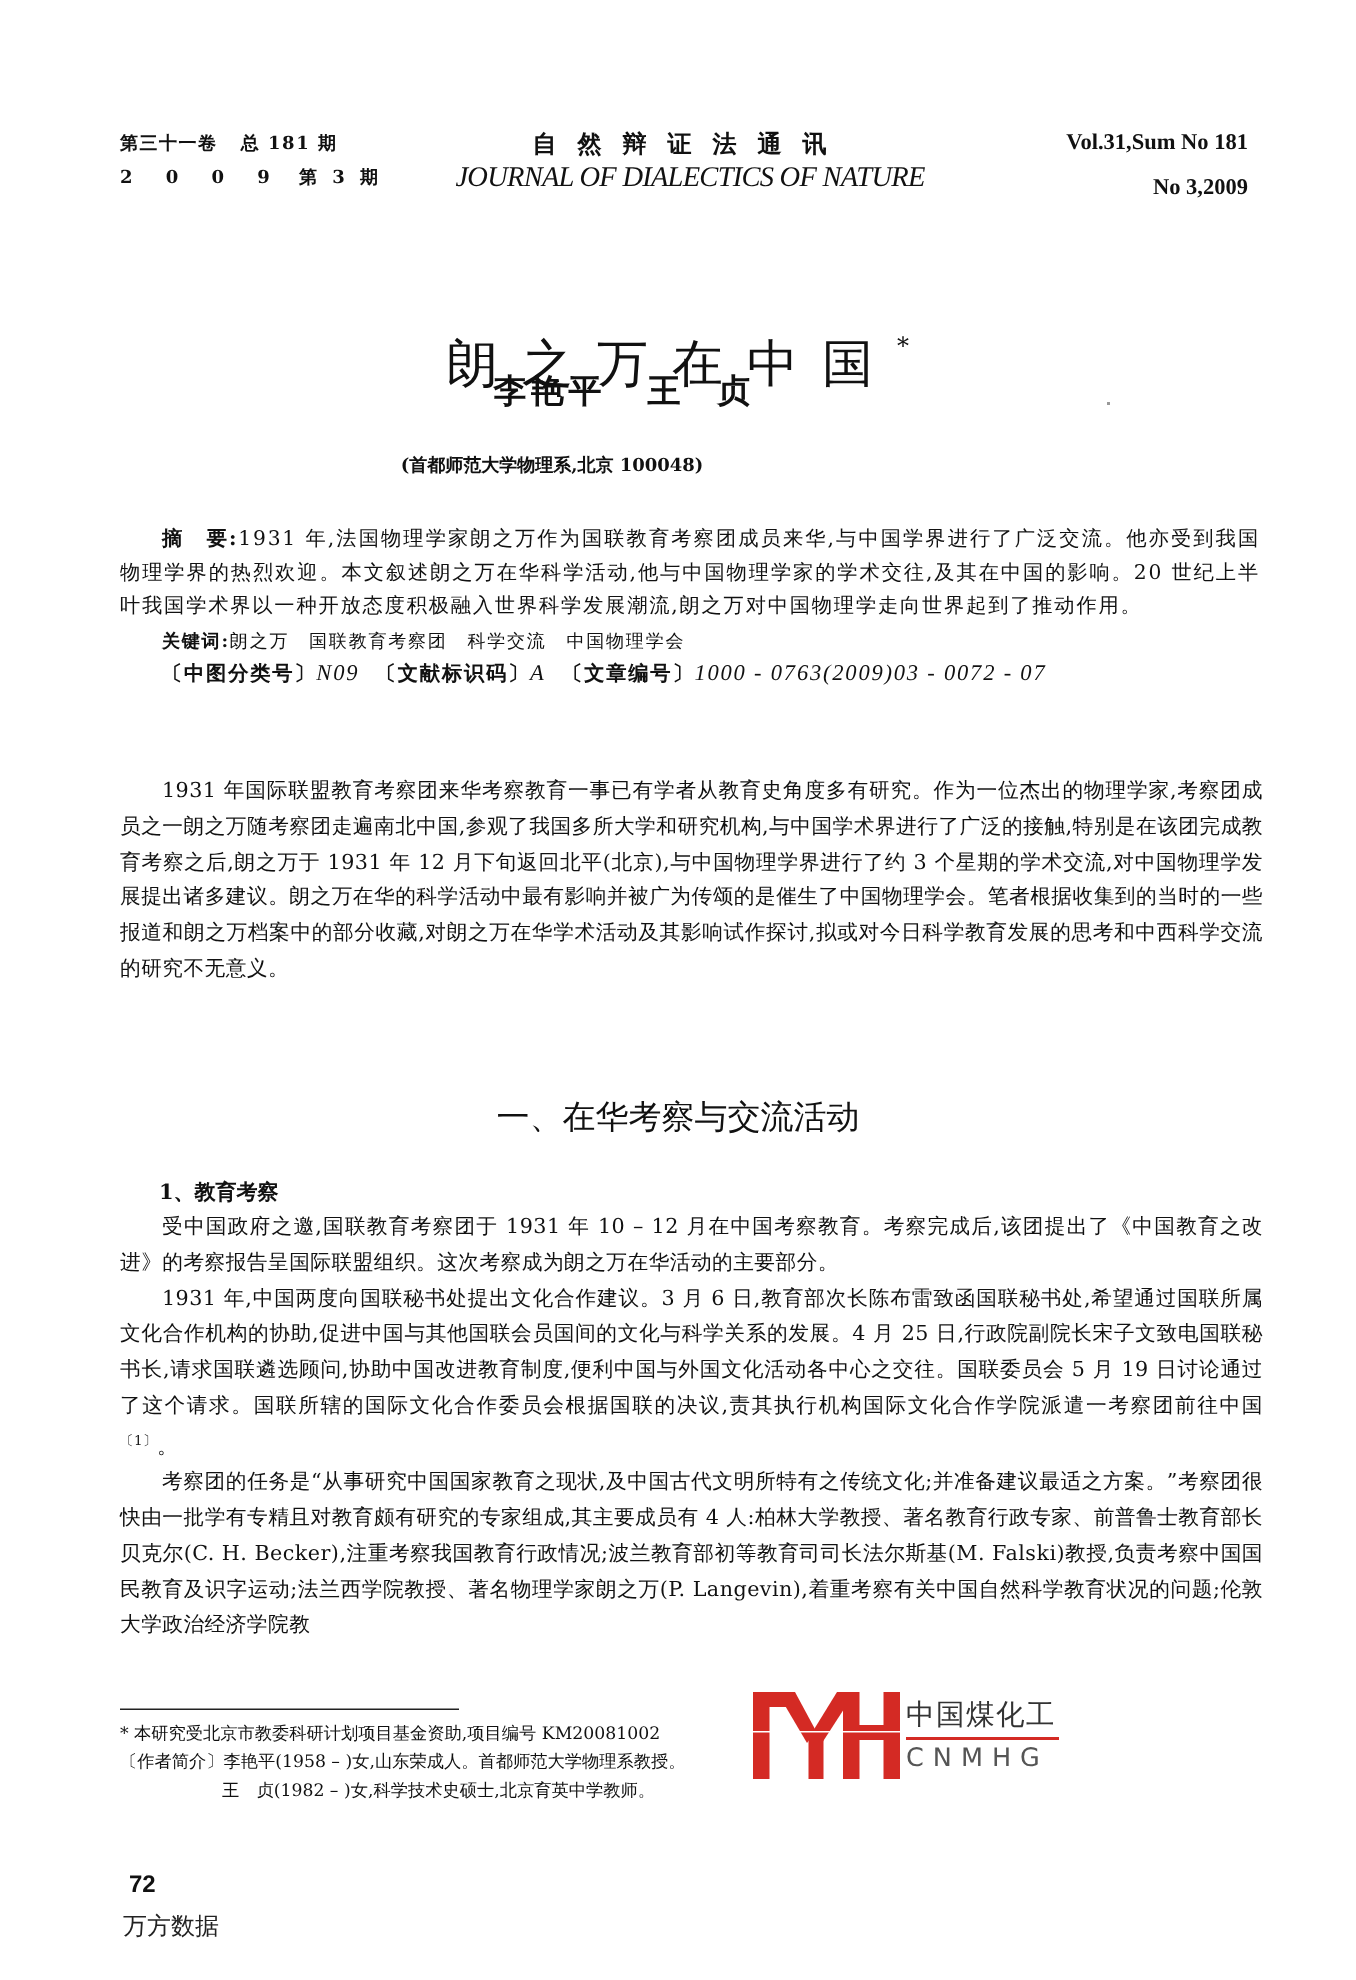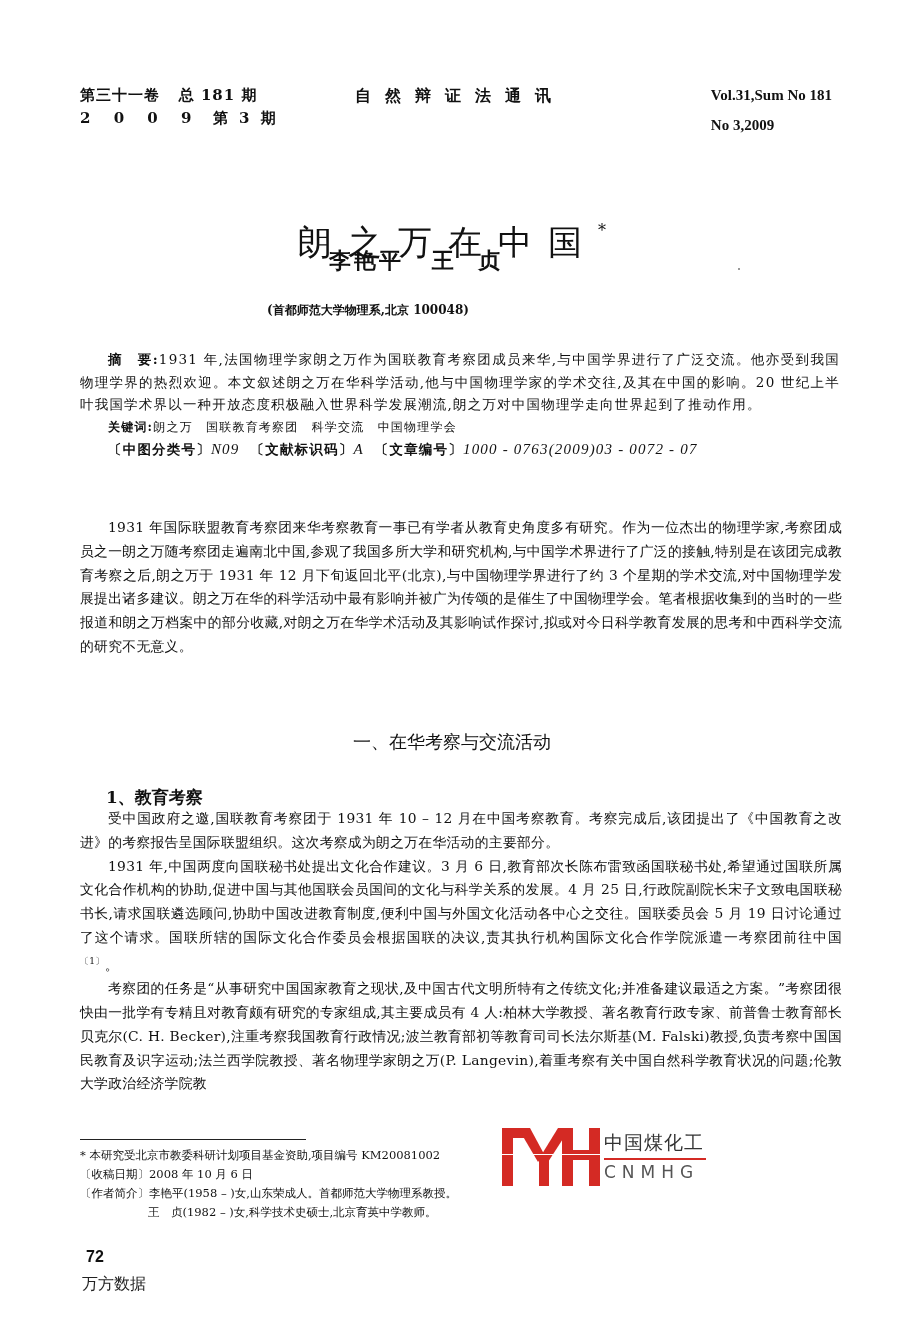--- a/index.html
+++ b/index.html
@@ -2,42 +2,42 @@
 <html><head>
 <meta charset="utf-8">
 <style>
   html, body { margin: 0; padding: 0; background: #ffffff; }
   body {
     width: 904px; height: 1320px; position: relative; overflow: hidden;
     font-family: "DejaVu Serif", "Liberation Serif", serif;
     color: #111;
   }
   .abs { position: absolute; }
-  .hdr-left { left: 80px; top: 84px; font-size: 15px; font-weight: bold; line-height: 23px; letter-spacing: 1px; }
+  .hdr-left { left: 80px; top: 84px; font-size: 12px; font-weight: bold; line-height: 23px; letter-spacing: 1px; }
   .hdr-left .row2 span { display: inline-block; }
   .hdr-center { left: 280px; top: 84px; width: 360px; text-align: center; line-height: 23px; }
   .hdr-cn { font-size: 16px; letter-spacing: 14px; font-weight: bold; }
   .hdr-en { font-family: "Liberation Serif", serif; font-style: italic; font-size: 19px; letter-spacing: -0.5px; }
-  .hdr-right { right: 72px; top: 80px; text-align: left; font-family: "Liberation Serif", serif; font-weight: bold; font-size: 15px; line-height: 30px; }
+  .hdr-right { right: 72px; top: 80px; text-align: right; font-family: "Liberation Serif", serif; font-weight: bold; font-size: 15px; line-height: 30px; }
   .title { left: 0; width: 904px; top: 172px; text-align: center; font-size: 34px; letter-spacing: 16px; font-family: "DejaVu Serif", serif; margin-top: 48px; }
   .title sup { font-size: 16px; letter-spacing: 0; vertical-align: 18px; }
   .authors { left: 0; width: 832px; top: 246px; text-align: center; font-size: 22px; font-weight: bold; }
   .authors span { margin: 0 10px; letter-spacing: 3px; }
   .affil { left: 0; width: 736px; top: 302px; text-align: center; font-size: 12px; font-weight: bold; }
   .abstract { left: 80px; width: 760px; top: 348px; font-size: 13.5px; line-height: 22.5px; letter-spacing: 1.2px; text-align: justify; }
   .abstract b { font-weight: bold; }
   .indent { text-indent: 28px; }
   .kw { padding-left: 28px; font-size: 12px; line-height: 22.5px; }
   .clc { padding-left: 28px; font-size: 13.5px; line-height: 22.5px; }
   .clc i { font-family: "Liberation Serif", serif; font-style: italic; font-size: 15px; }
   .body-text { left: 80px; width: 762px; font-size: 13.8px; line-height: 23.8px; text-align: justify; letter-spacing: 0.3px; }
   .body-text p { margin: 0; text-indent: 28px; }
   .p-intro { top: 516px; }
-  .sec-title { left: 0; width: 904px; top: 730px; text-align: center; font-size: 18px; }
-  .subsec { left: 106px; top: 786px; font-size: 17px; font-weight: bold; }
+  .sec-title { left: 0; width: 904px; top: 730px; text-align: center; font-size: 22px; }
+  .subsec { left: 106px; top: 786px; font-size: 14px; font-weight: bold; }
   .p-sec1 { top: 807px; }
   .fn-rule { left: 80px; top: 1139px; width: 226px; height: 0; border-top: 1px solid #222; }
   .footnotes { left: 80px; top: 1146px; font-size: 11.5px; line-height: 19px; }
   .footnotes .r4 { padding-left: 68px; }
   .page-num { left: 86px; top: 1248px; font-family: "Liberation Sans", sans-serif; font-weight: bold; font-size: 16px; }
   .wanfang { left: 82px; top: 1274px; font-family: Liberation Sans, sans-serif; font-size: 16px; color: #222; }
   .logo { left: 502px; top: 1128px; width: 220px; height: 62px; }
   .logo-text-cn { position: absolute; left: 102px; top: 2px; font-family: "DejaVu Sans", sans-serif; font-size: 19px; color: #333; letter-spacing: 1px; }
   .logo-line { position: absolute; left: 102px; top: 30px; width: 102px; height: 2px; background: #d42a24; }
   .logo-text-en { position: absolute; left: 102px; top: 34px; font-family: "DejaVu Sans", sans-serif; font-size: 17px; color: #555; letter-spacing: 6px; }
@@ -52,20 +52,21 @@
     <span>总 181 期</span>
   </div>
   <div class="row2">
     <span style="letter-spacing:9px;">2 0 0 9</span>&nbsp;
     <span style="letter-spacing:3px;">第 3 期</span>
   </div>
 </div>
 
 <div class="abs hdr-center">
   <div class="hdr-cn">自然辩证法通讯</div>
+  <div class="hdr-en">JOURNAL OF DIALECTICS OF NATURE</div>
 </div>
 
 <div class="abs hdr-right">
   <div>Vol.31,Sum No 181</div>
   <div>No 3,2009</div>
 </div>
 
 <div class="abs title">
   <span>朗之万在中国</span><sup>*</sup>
 </div>
@@ -100,21 +101,20 @@
 
 <div class="abs body-text p-sec1">
   <p>受中国政府之邀,国联教育考察团于 1931 年 10 – 12 月在中国考察教育。考察完成后,该团提出了《中国教育之改进》的考察报告呈国际联盟组织。这次考察成为朗之万在华活动的主要部分。</p>
   <p><span>1931 年,中国两度向国联秘书处提出文化合作建议。3 月 6 日,教育部次长陈布雷致函国联秘书处,希望通过国联所属文化合作机构的协助,促进中国与其他国联会员国间的文化与科学关系的发展。4 月 25 日,行政院副院长宋子文致电国联秘书长,请求国联遴选顾问,协助中国改进教育制度,便利中国与外国文化活动各中心之交往。国联委员会 5 月 19 日讨论通过了这个请求。国联所辖的国际文化合作委员会根据国联的决议,责其执行机构国际文化合作学院派遣一考察团前往中国</span><sup style="font-size:9px;">〔1〕</sup><span>。</span></p>
   <p>考察团的任务是“从事研究中国国家教育之现状,及中国古代文明所特有之传统文化;并准备建议最适之方案。”考察团很快由一批学有专精且对教育颇有研究的专家组成,其主要成员有 4 人:柏林大学教授、著名教育行政专家、前普鲁士教育部长贝克尔(C. H. Becker),注重考察我国教育行政情况;波兰教育部初等教育司司长法尔斯基(M. Falski)教授,负责考察中国国民教育及识字运动;法兰西学院教授、著名物理学家朗之万(P. Langevin),着重考察有关中国自然科学教育状况的问题;伦敦大学政治经济学院教</p>
 </div>
 
 <div class="abs fn-rule"></div>
 <div class="abs footnotes">
   <div>* 本研究受北京市教委科研计划项目基金资助,项目编号 KM20081002</div>
-  <div>〔收稿日期〕2008 年 10 月 6 日</div>
   <div>〔作者简介〕李艳平(1958 – )女,山东荣成人。首都师范大学物理系教授。</div>
   <div class="r4">王　贞(1982 – )女,科学技术史硕士,北京育英中学教师。</div>
 </div>
 
 <div class="abs logo">
   <svg width="100" height="60" viewBox="0 0 100 60">
     <g fill="#d42a24">
       <rect x="0" y="0" width="11" height="58"></rect>
       <rect x="0" y="0" width="22" height="10"></rect>
       <polygon points="16,0 28,0 42,26 36,34"></polygon>

